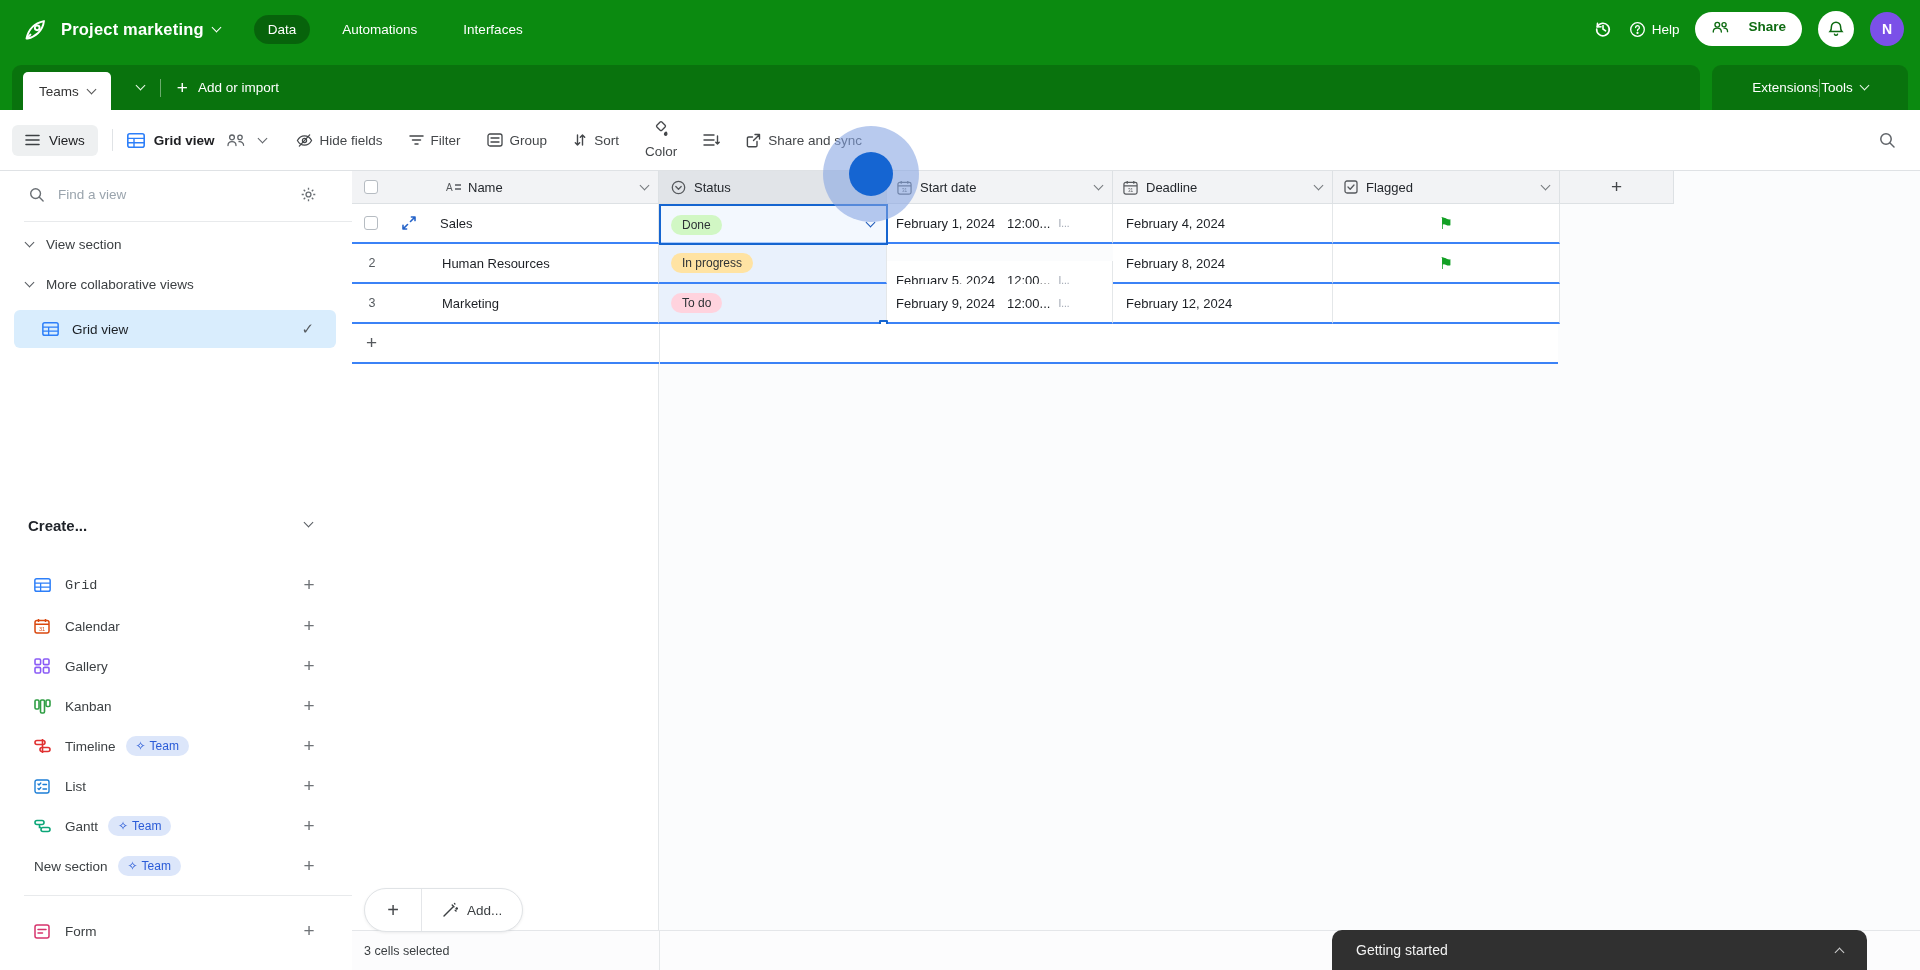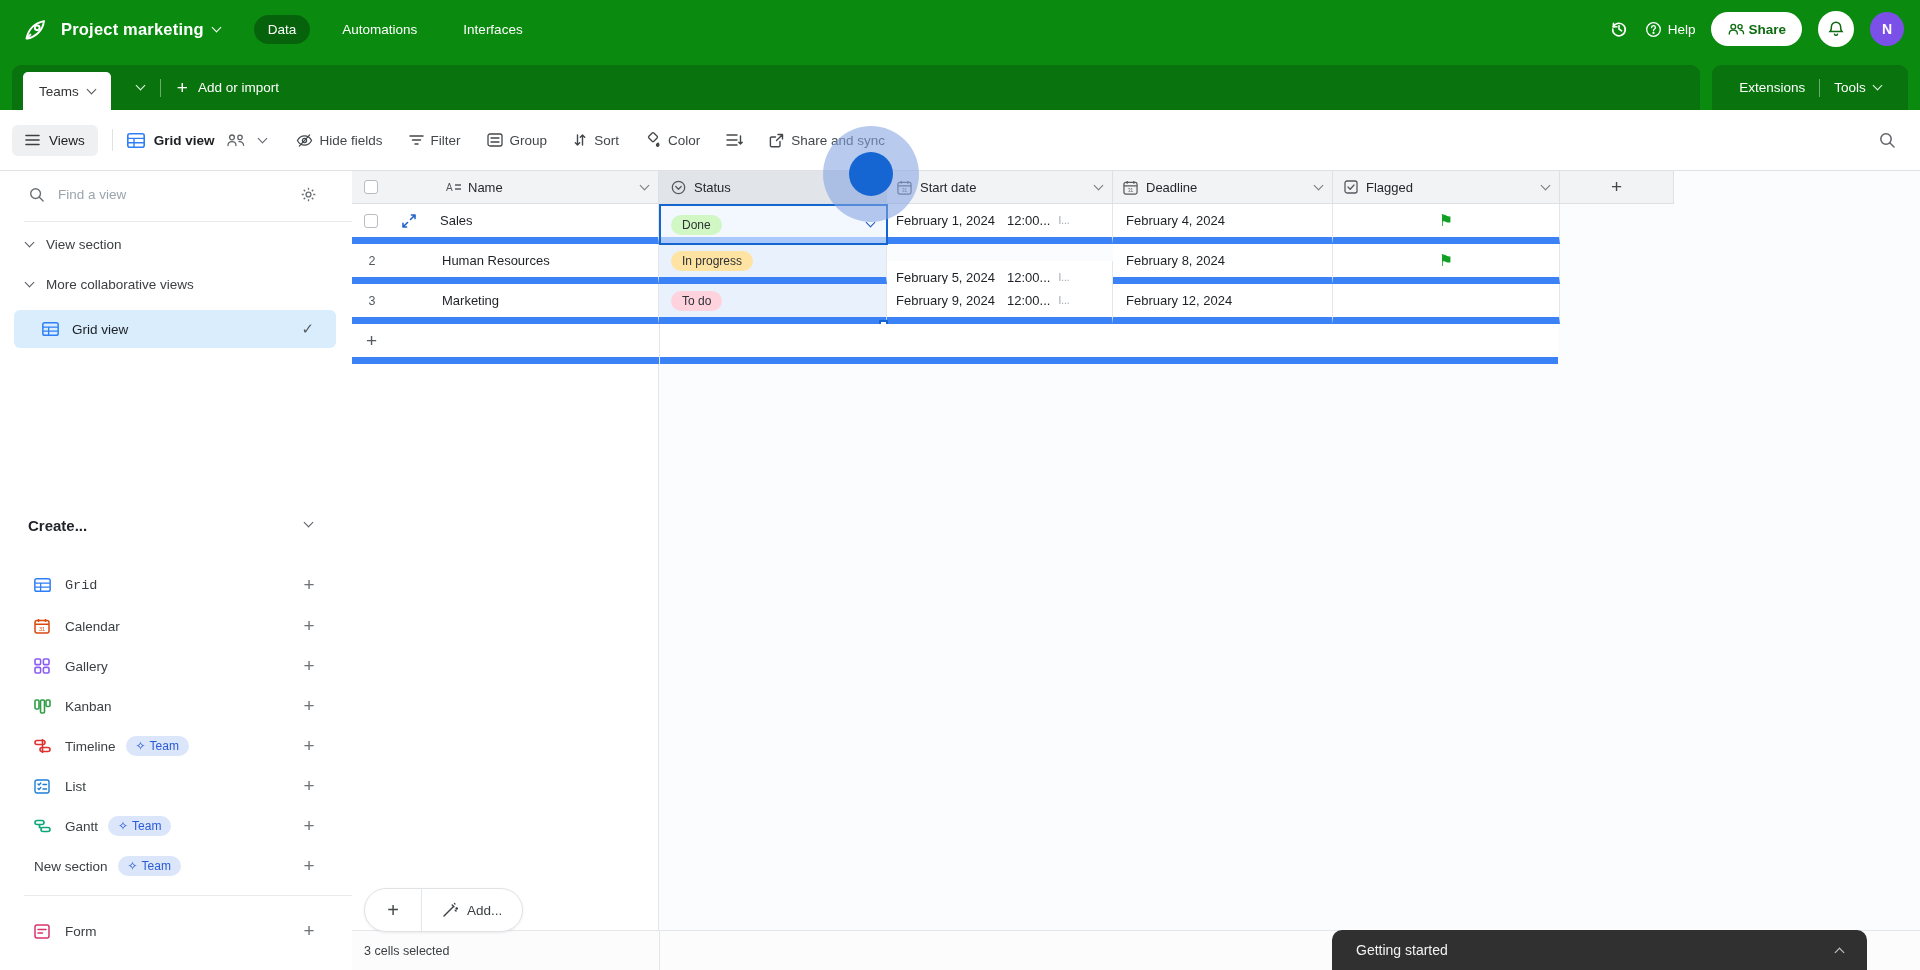--- a/index.html
+++ b/index.html
@@ -10,21 +10,21 @@
 
   
   .appbar { position:absolute; left:0; top:0; width:1920px; height:58px; background:#0b8a10; }
   .appbar .title { color:#fff; font-size:16.5px; font-weight:bold; letter-spacing:.2px; }
   .navpill { color:#fff; font-size:13.5px; padding:7px 14px; border-radius:16px; cursor:pointer; }
   .navpill.active { background:rgba(0,0,0,0.28); }
   .chv { display:inline-block; width:7px; height:7px; border-right:1.6px solid currentColor;
          border-bottom:1.6px solid currentColor; transform:rotate(45deg); margin-top:-4px; }
   .chv.up { transform:rotate(225deg); margin-top:4px; }
   .share-pill { height:34px; border-radius:17px; background:#fff; color:#0e6b12;
-    font-size:13.5px; font-weight:bold; padding:0 16px; display:flex; align-items:center; gap:3px; }
+    font-size:13.5px; font-weight:bold; padding:12px 16px; display:flex; align-items:flex-end; gap:19px; }
   .roundbtn { width:36px; height:36px; border-radius:50%; background:#fff;
     display:flex; align-items:center; justify-content:center; }
   .avatar { width:34px; height:34px; border-radius:50%; color:#fff; font-size:14px; font-weight:bold;
     display:flex; align-items:center; justify-content:center; }
 
   
   .tabbar { position:absolute; left:0; top:58px; width:1920px; height:52px; background:#0b8a10; }
   .tab-inset { position:absolute; top:7px; bottom:0; background:rgba(0,0,0,0.16);
     border-radius:9px 9px 0 0; display:flex; align-items:center; }
   .table-tab { align-self:flex-end; height:38px; background:#fff; border-radius:5px 5px 0 0;
@@ -54,21 +54,21 @@
     font-size:12px; border-radius:11px; padding:3px 10px; margin-left:10px; }
   .plus { position:absolute; left:298px; top:50%; transform:translateY(-50%); width:22px;
     text-align:center; color:#6f7377; font-size:19px; font-weight:300; }
 
   
   .canvas { position:absolute; left:352px; top:171px; width:1568px; height:799px; background:#fbfcfd; }
   .hcell { position:absolute; top:0; height:33px; background:#f2f3f5; border-right:1px solid #dde1e4;
     border-bottom:1px solid #dde1e4; display:flex; align-items:center; font-size:13px; color:#24282d; }
   .hcell .hchv { position:absolute; right:10px; color:#74787c; }
   .cell { position:absolute; background:#fff; border-right:1px solid #e4e7e9;
-    border-bottom:7px solid #3b82f6; display:flex; align-items:center; font-size:13px; color:#1d2025; }
+    border-bottom:2px solid #3b82f6; display:flex; align-items:center; font-size:13px; color:#1d2025; }
   .pill { border-radius:11px; padding:3px 11px; font-size:12px; color:#2d3135; }
   .rownum { width:26px; text-align:center; color:#555a5f; font-size:12.5px; }
   .cbx { width:14px; height:14px; border:1.5px solid #b6bcc2; border-radius:3px; background:#fff; }
 
   .active-cell { position:absolute; border:2px solid #1565d0; background:rgba(244,248,254,0.6);
     display:flex; align-items:center; }
   .fill-handle { position:absolute; width:9px; height:9px; background:#fff;
     border:2px solid #1565d0; border-radius:1px; }
 
   
@@ -152,21 +152,21 @@
       <span>Teams</span>
       <span class="chv" style="color:#555;"></span>
     </div>
     <span class="chv" style="color:#eafbea; margin-left:26px;"></span>
     <span class="vdiv-light" style="margin:0 16px;"></span>
     <span class="white flex" style="gap:10px;">
       <span style="font-size:19px; font-weight:300;">+</span>
       <span>Add or import</span>
     </span>
   </div>
-  <div class="tab-inset" style="right:12px; width:196px; justify-content:center; gap:14px;">
+  <div class="tab-inset" style="right:12px; width:196px; justify-content:center; gap:1px;">
     <span class="white">Extensions</span>
     <span class="vdiv-light"></span>
     <span class="white flex" style="gap:8px;">
       <span>Tools</span>
       <span class="chv" style="color:#eafbea;"></span>
     </span>
   </div>
 </div>
 
 <div class="viewbar">
@@ -212,21 +212,21 @@
     </svg>
     <span>Group</span>
   </div>
   <div class="vbtn" style="margin-left:26px;">
     <svg width="14" height="14" viewBox="0 0 14 14" fill="none" stroke="#44474a" stroke-width="1.4" stroke-linecap="round" stroke-linejoin="round">
       <path d="M4.5 2 V12 M4.5 12 L2.3 9.8 M4.5 12 L6.7 9.8"></path>
       <path d="M9.5 12 V2 M9.5 2 L7.3 4.2 M9.5 2 L11.7 4.2"></path>
     </svg>
     <span>Sort</span>
   </div>
-  <div class="vbtn" style="margin-left:26px;">
+  <div class="vbtn" style="margin-left:26px;flex-direction:column;">
     <svg width="16" height="16" viewBox="0 0 16 16" fill="none" stroke="#44474a" stroke-width="1.3" stroke-linejoin="round">
       <rect x="4.6" y="1.6" width="7" height="7" rx="1.2" transform="rotate(45 8 5)"></rect>
       <path d="M13.2 11.2 c.9 1.2.9 2.6 0 3 s-2-.3-1.6-1.6 c.3-.8 1.6-1.4 1.6-1.4 Z" fill="#44474a"></path>
     </svg>
     <span>Color</span>
   </div>
   <div class="vbtn" style="margin-left:26px;">
     <svg width="17" height="14" viewBox="0 0 17 14" fill="none" stroke="#44474a" stroke-width="1.4" stroke-linecap="round" stroke-linejoin="round">
       <path d="M1 2 H11 M1 7 H11 M1 12 H11"></path>
       <path d="M14.5 3 V11 M14.5 11 L12.8 9.3 M14.5 11 L16.2 9.3"></path>

